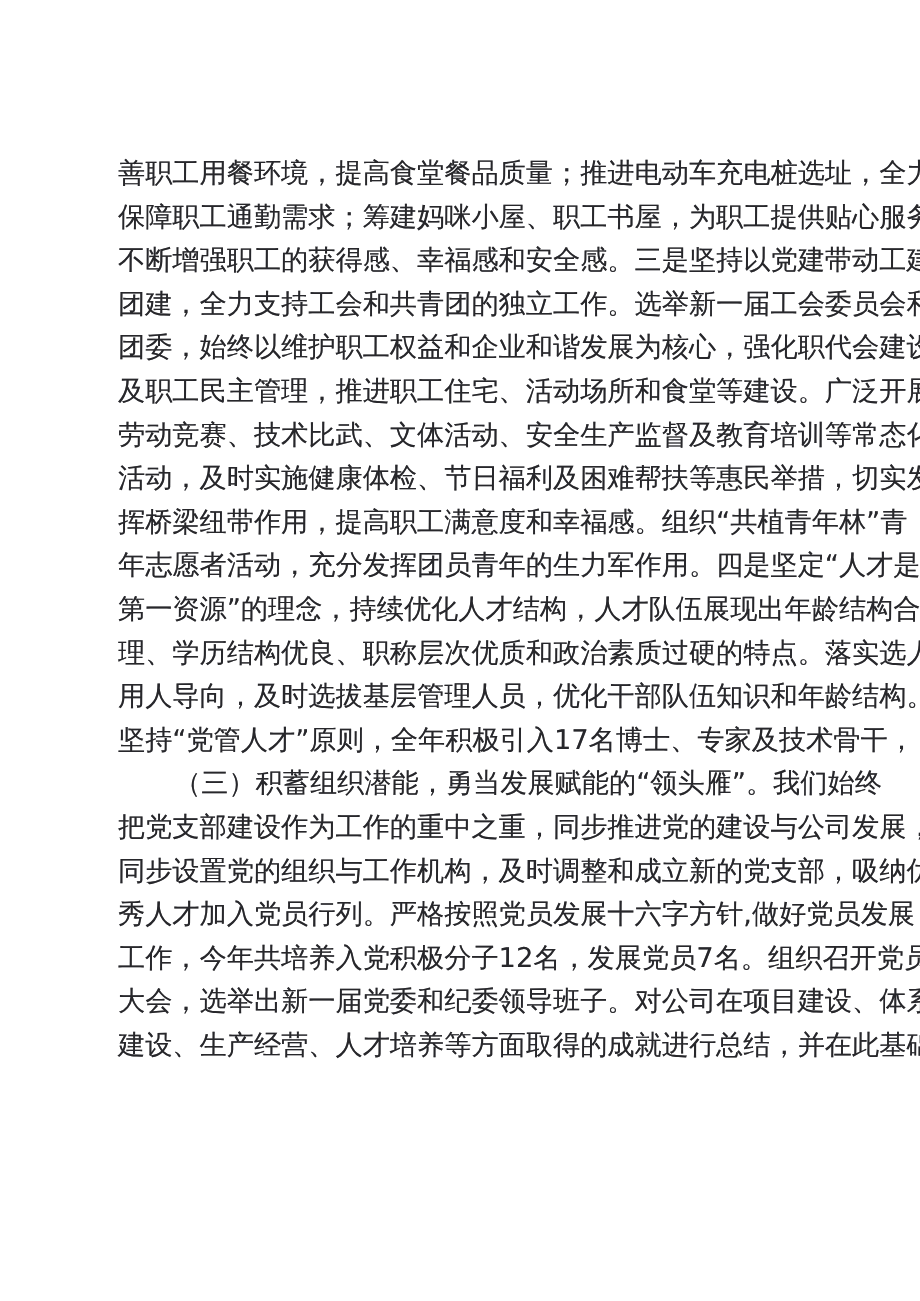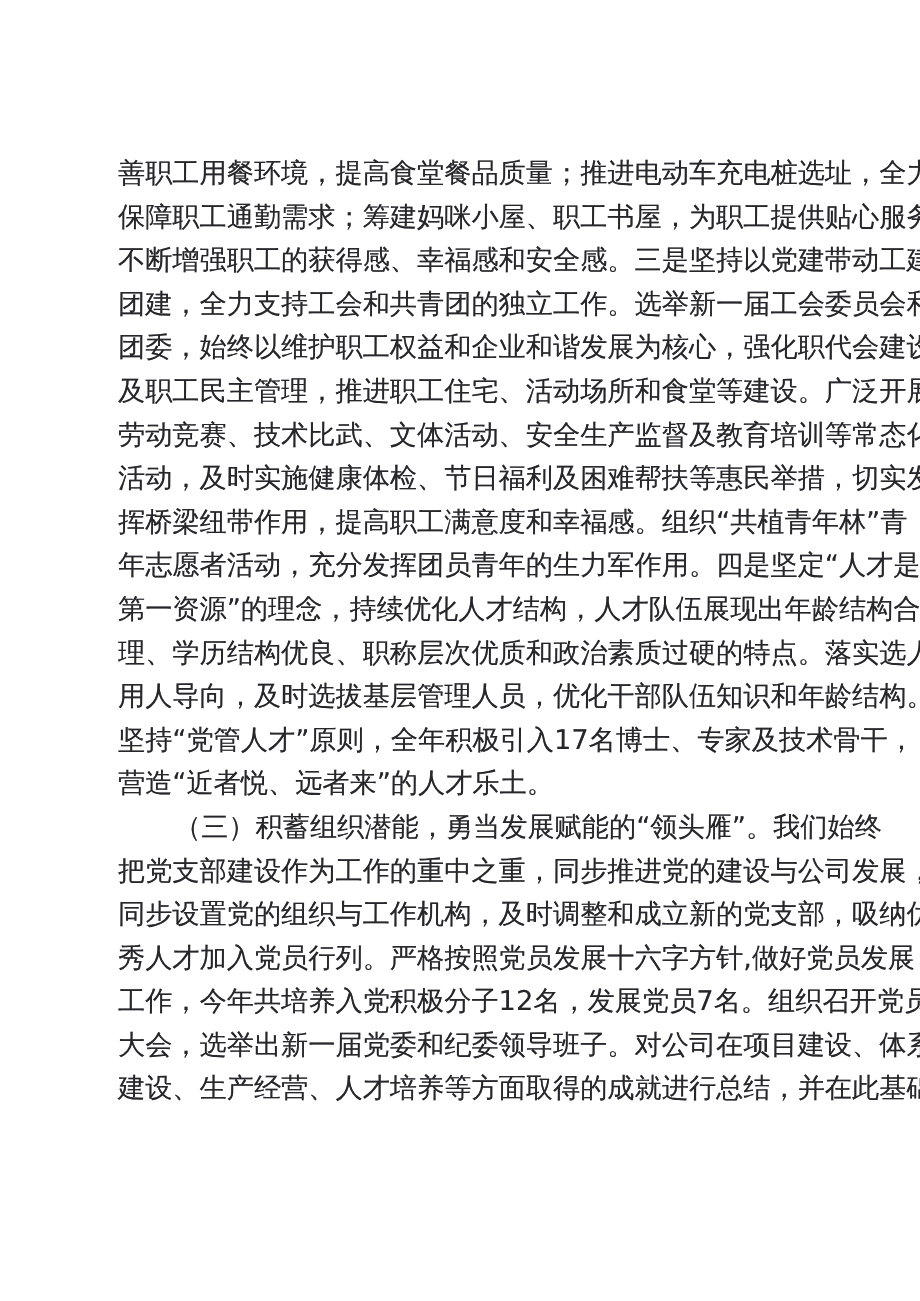--- a/index.html
+++ b/index.html
@@ -519,21 +519,20 @@
           <span>、</span>
           <span>专</span>
           <span>家</span>
           <span>及</span>
           <span>技</span>
           <span>术</span>
           <span>骨</span>
           <span>干</span>
           <span>，</span>
         </span>
-      <span class="ln">营造“近者悦、远者来”的人才乐土。</span>
     </div>
 
     <div class="para">
       <span class="ln justify indent">
           <span>（</span>
           <span>三</span>
           <span>）</span>
           <span>积</span>
           <span>蓄</span>
           <span>组</span>

